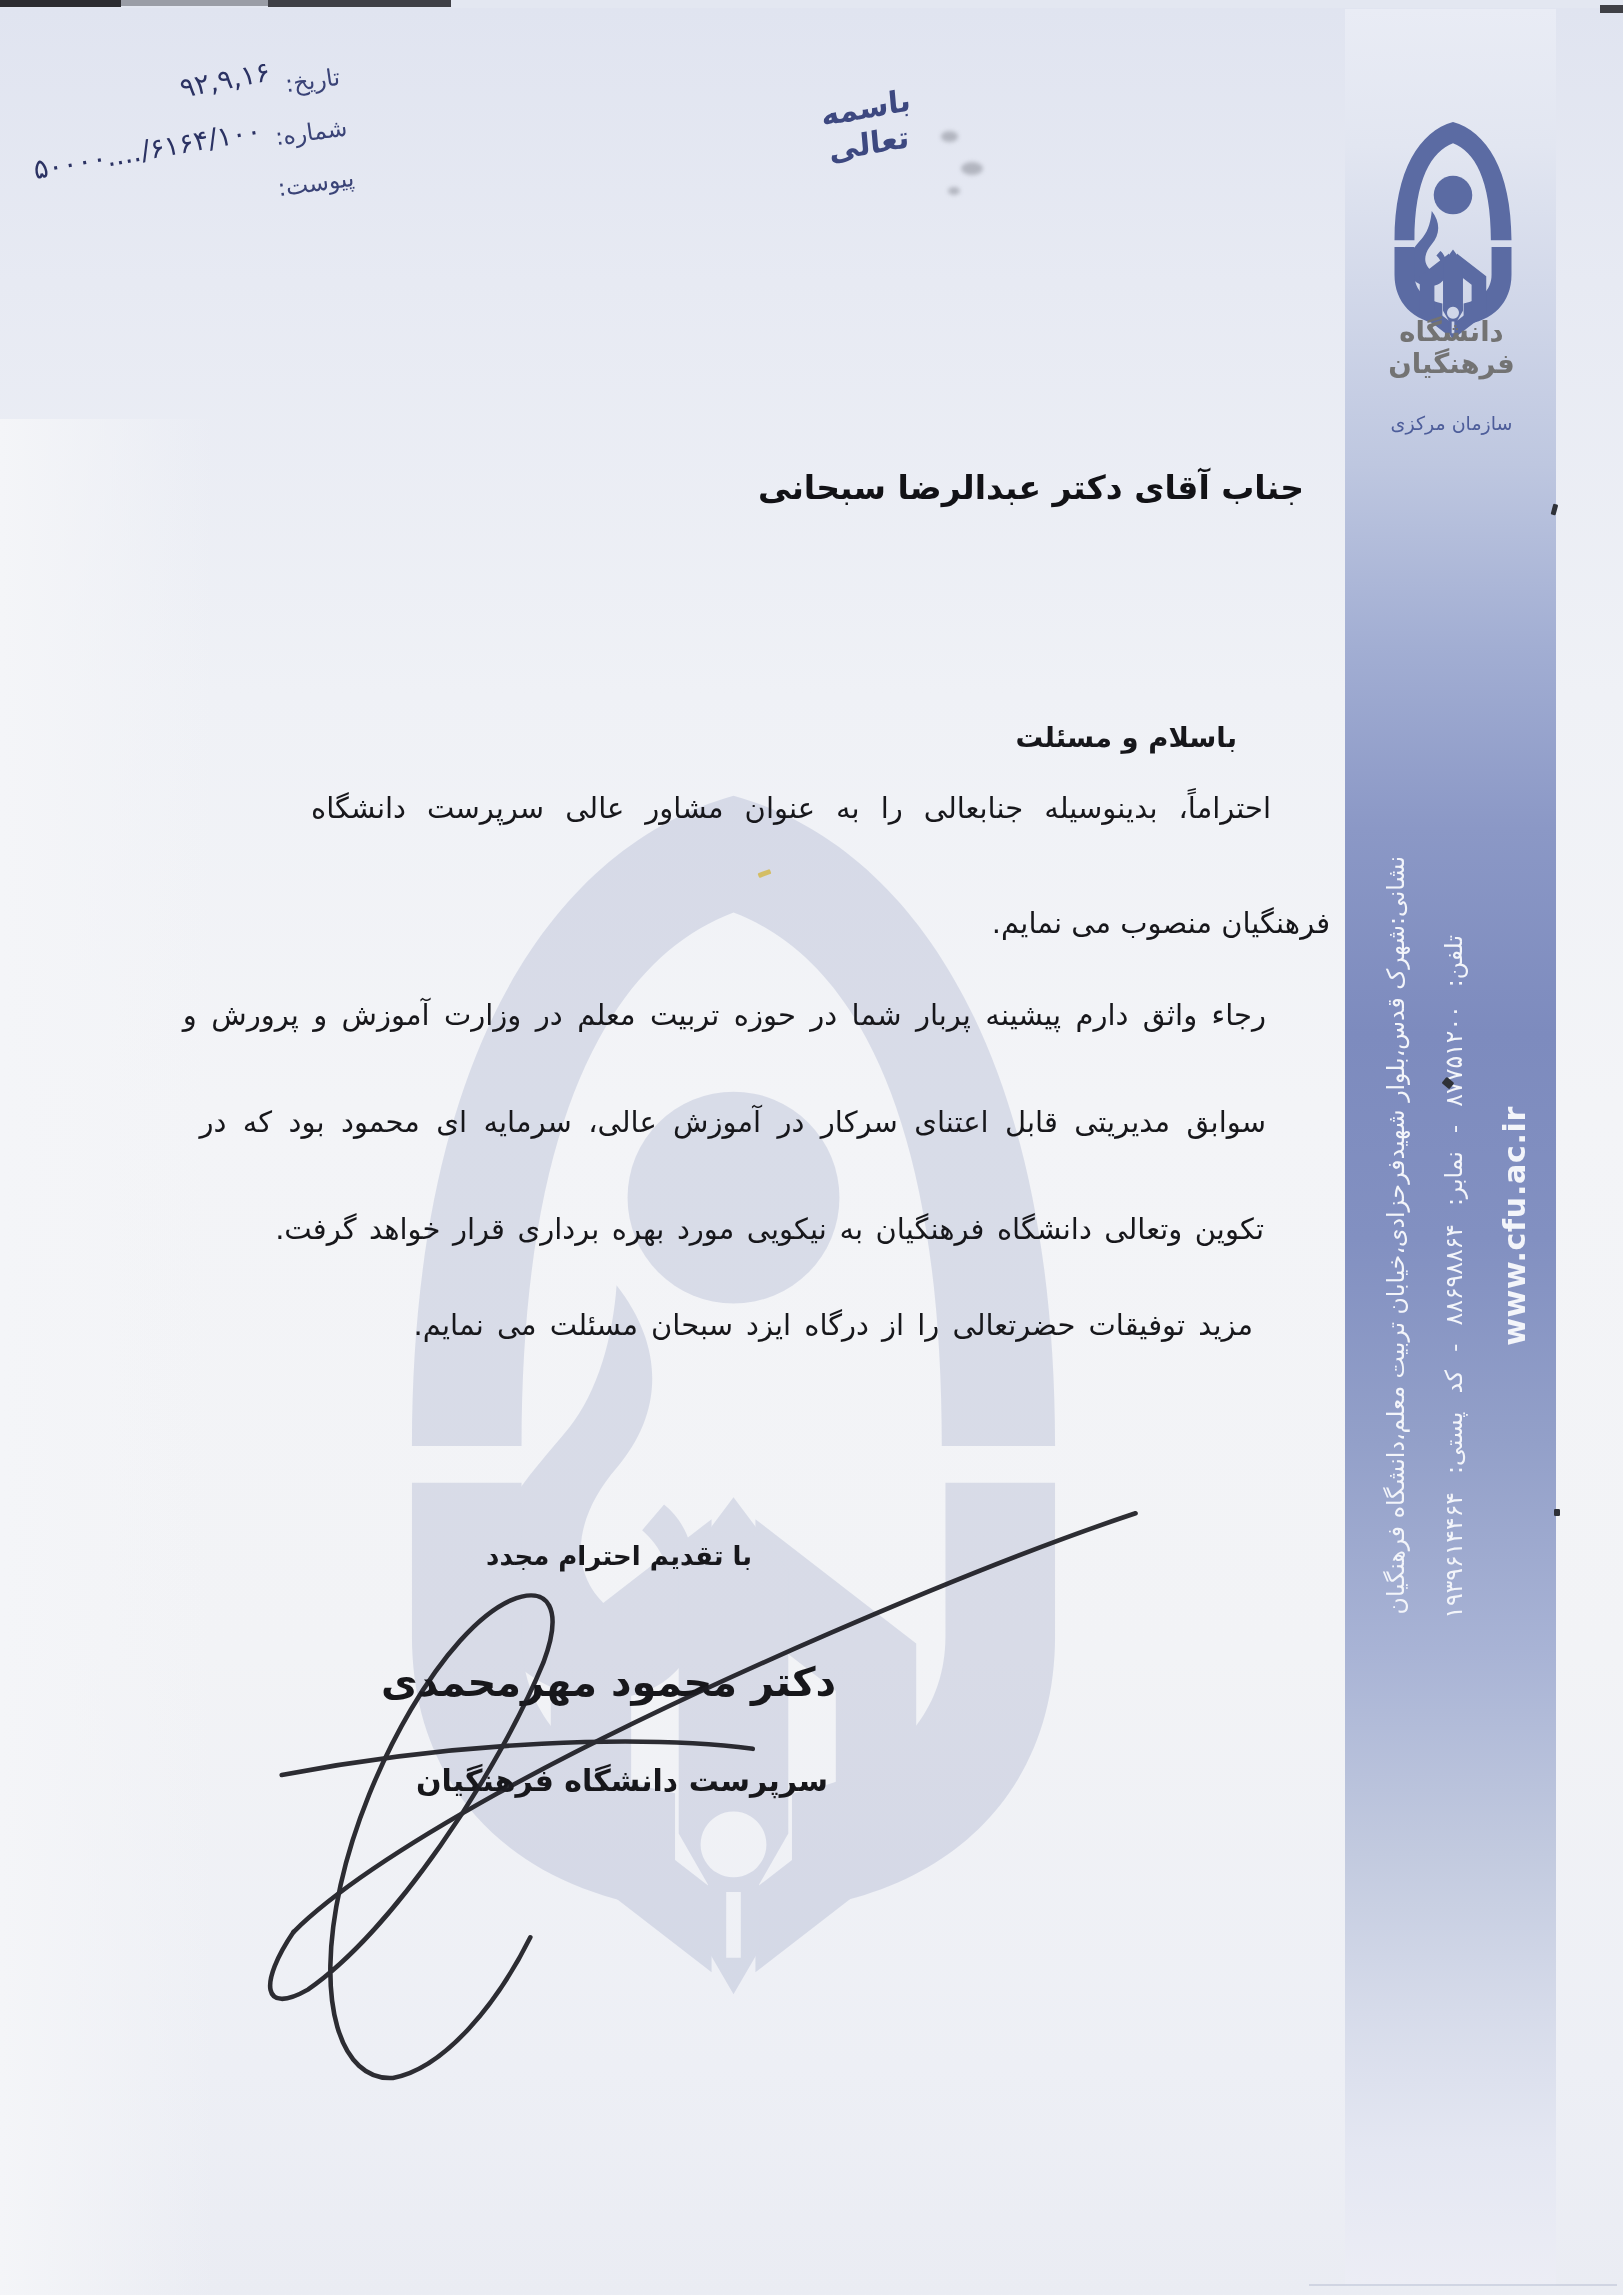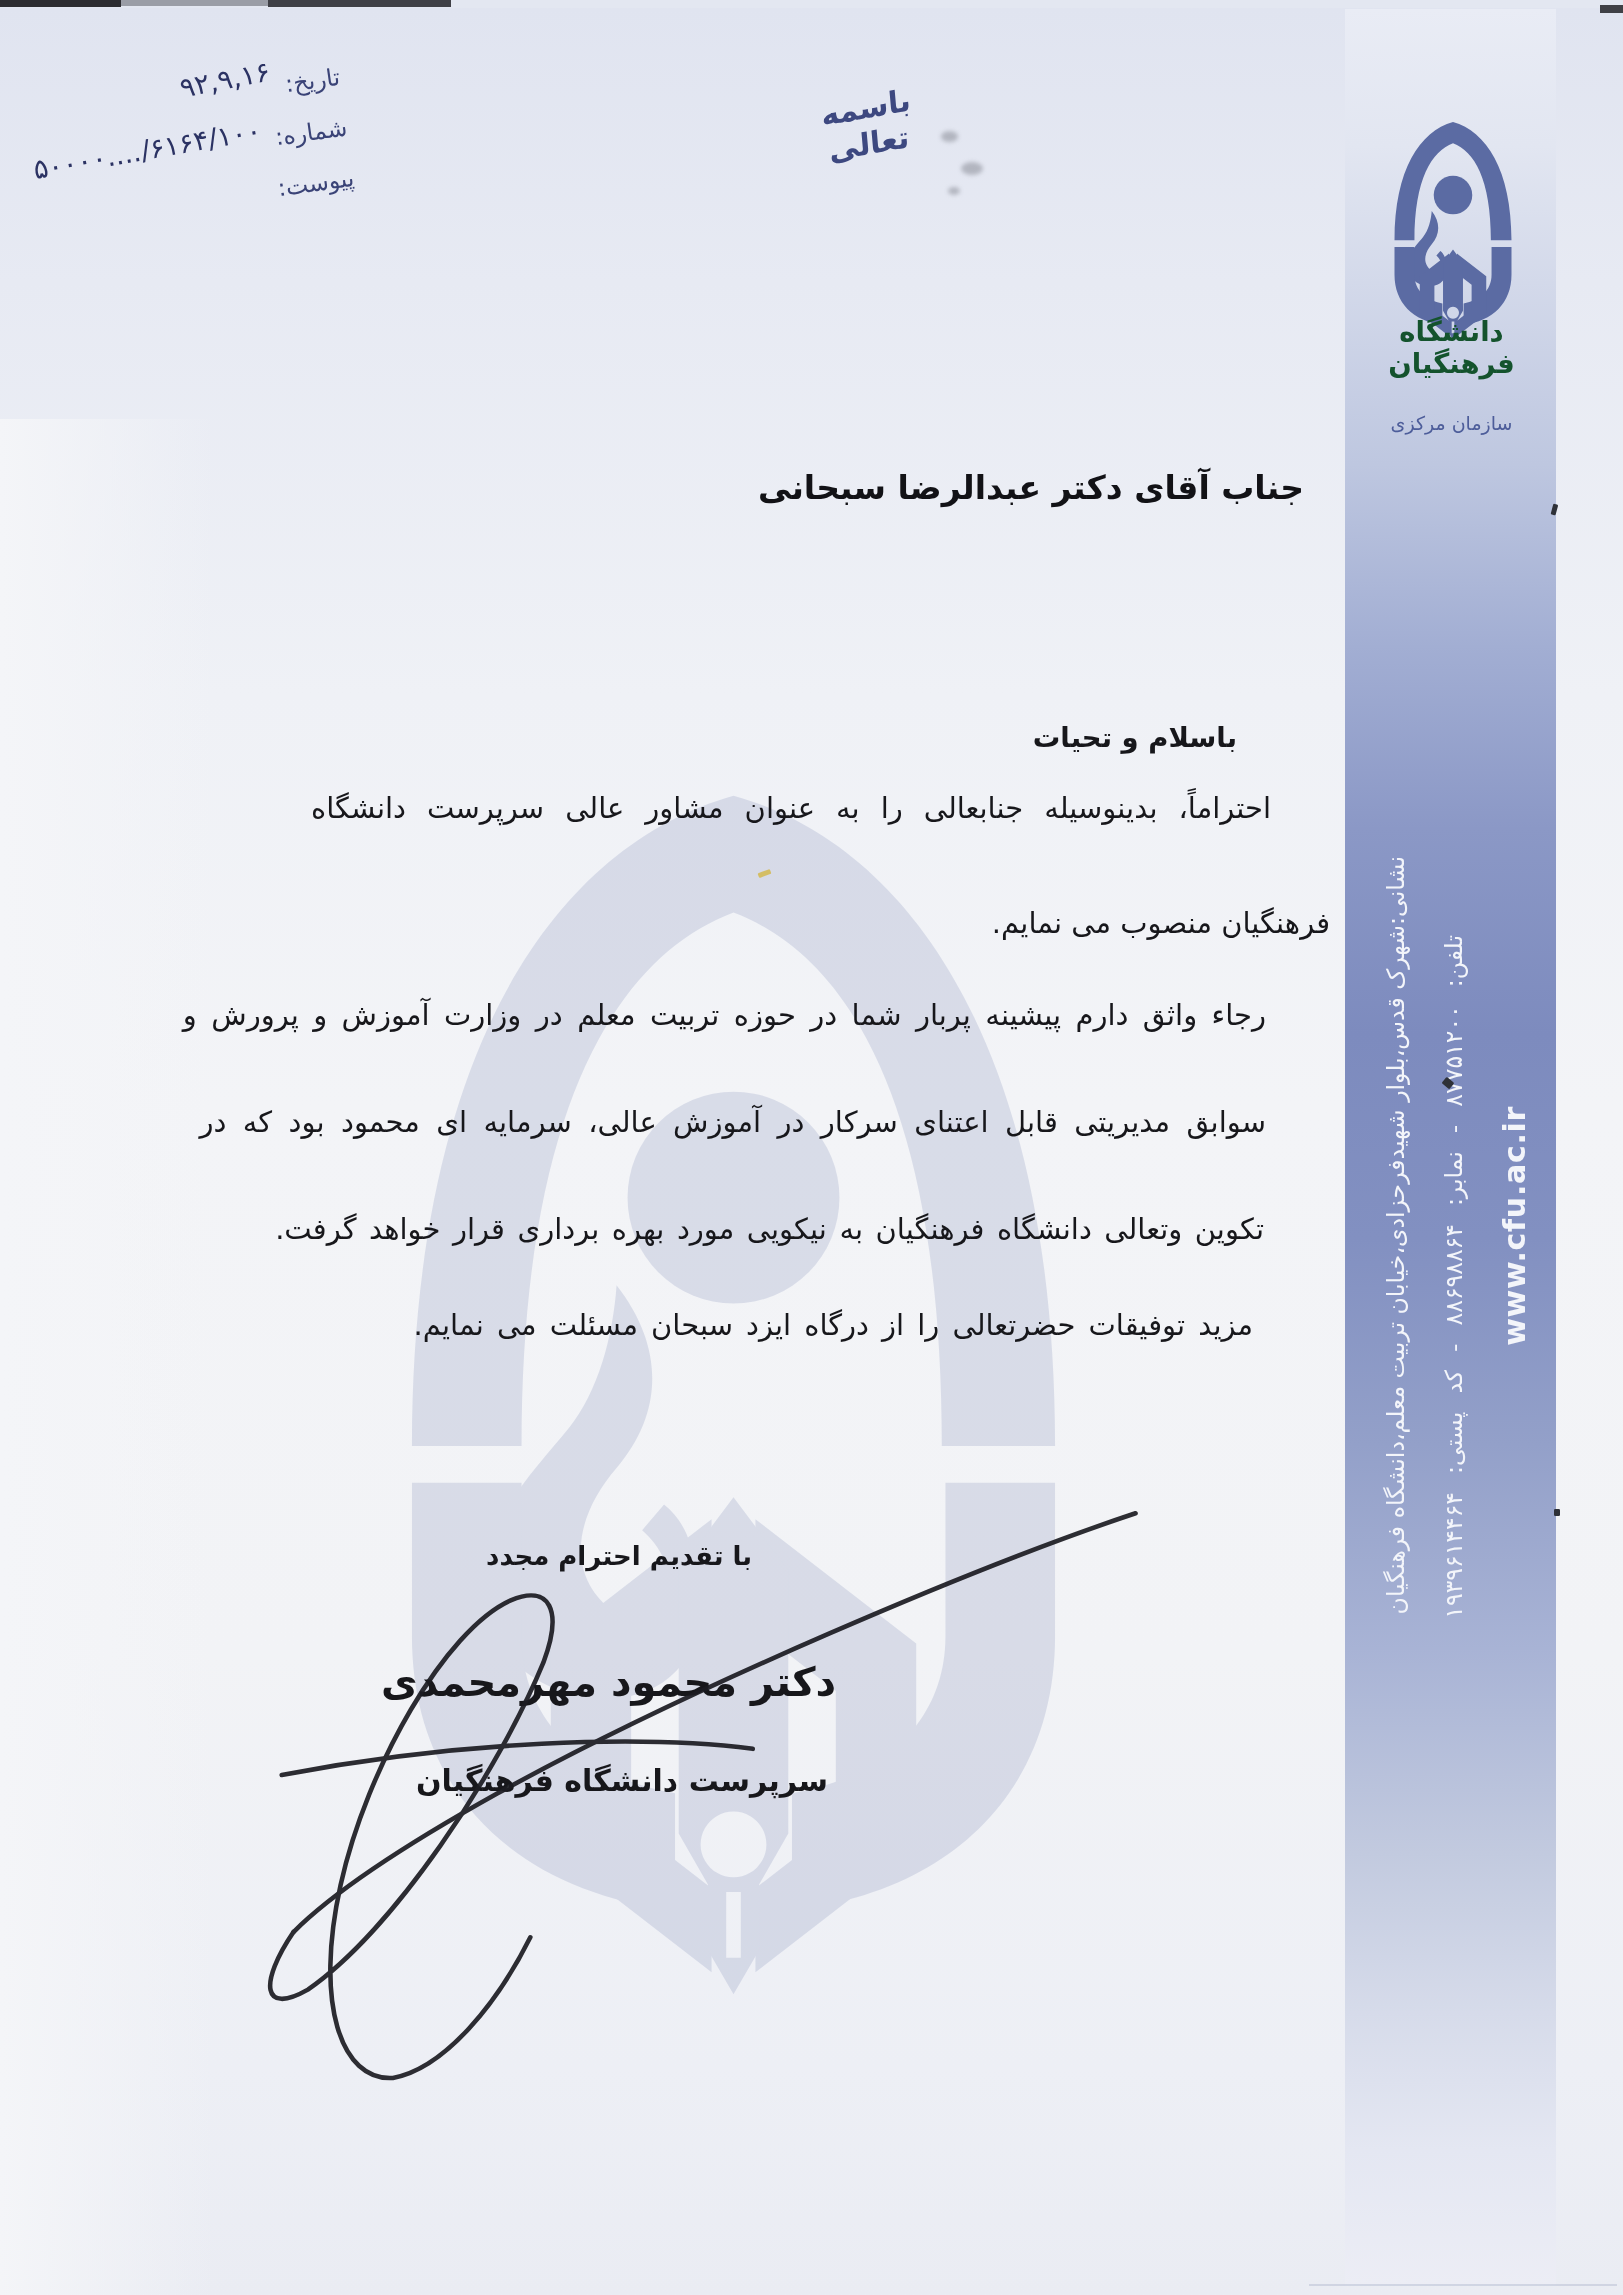--- a/index.html
+++ b/index.html
@@ -36,21 +36,21 @@
     position:absolute;white-space:nowrap;color:#f3f5fa;
     transform:rotate(-90deg);transform-origin:top right;
     direction:rtl;
   }
   .sb-address{right:241px;top:856px;font-size:23.6px;letter-spacing:0.3px;}
   .sb-contact{right:183px;top:935px;font-size:23.6px;letter-spacing:1.3px;word-spacing:10.5px;}
   .sb-web{right:126px;top:1106px;font-size:30px;font-weight:bold;direction:ltr;letter-spacing:0.7px;}
   
   .logo-svg{position:absolute;left:1373px;top:114px;width:160px;height:226px;color:#5b6ba3;}
   .uni-name{position:absolute;left:1347px;top:315px;width:209px;text-align:center;
-    font-size:27.5px;font-weight:bold;color:#14532d;direction:rtl;}
+    font-size:27.5px;font-weight:bold;color:#737373;direction:rtl;}
   .org-name{position:absolute;left:1347px;top:367px;width:209px;text-align:center;
     font-size:19px;color:#4d5d9a;direction:rtl;margin-top:45px;}
   
   .watermark{position:absolute;left:295px;top:751px;width:877px;height:1244px;color:#5b6ba3;opacity:.17;}
   
   .hdr{position:absolute;left:36px;top:84px;width:314px;transform:rotate(-8deg);transform-origin:50% 50%;}
   .hdr-row{display:flex;direction:rtl;align-items:flex-start;margin-bottom:17px;min-height:34px;}
   .hdr-label{font-size:23.6px;color:#3a4377;flex:0 0 auto;margin-left:13px;}
   .hdr-value{font-size:27.5px;color:#2b3263;direction:ltr;unicode-bidi:isolate;letter-spacing:1.3px;}
   .hdr-value.date{transform:rotate(-3deg) translateY(-15.7px);}
@@ -145,21 +145,21 @@
 
   <div class="smudge" style="left:941px;top:131px;width:17px;height:10.5px;"></div>
   <div class="smudge" style="left:961px;top:162px;width:22px;height:13px;"></div>
   <div class="smudge" style="left:948px;top:187px;width:11.8px;height:7.9px;"></div>
   <div class="speck" style="left:1552px;top:504px;width:4.6px;height:10.5px;transform:rotate(15deg);"></div>
   <div class="speck" style="left:1443px;top:1079px;width:9.8px;height:7.9px;transform:rotate(40deg);"></div>
   <div class="speck" style="left:1554px;top:1509px;width:5.9px;height:6.5px;"></div>
   <div class="speck-y" style="left:758px;top:871px;width:13px;height:5.2px;transform:rotate(-20deg);"></div>
 
   <div class="line addressee">جناب آقای دکتر عبدالرضا سبحانی</div>
-  <div class="line salutation">باسلام و تحیات</div>
+  <div class="line salutation">باسلام و مسئلت</div>
 
   <div class="line l-p1a"><span>احتراماً، بدینوسیله جنابعالی را به عنوان</span> <span class="b">مشاور عالی سرپرست دانشگاه</span></div>
   <div class="line l-p2a">رجاء واثق دارم پیشینه پربار شما در حوزه تربیت معلم در وزارت آموزش و پرورش و</div>
 
   <div class="line l-p1b"><span class="b">فرهنگیان</span> <span>منصوب می نمایم.</span></div>
   <div class="line l-p2b">سوابق مدیریتی قابل اعتنای سرکار در آموزش عالی، سرمایه ای محمود بود که در</div>
   <div class="line l-p2c">تکوین وتعالی دانشگاه فرهنگیان به نیکویی مورد بهره برداری قرار خواهد گرفت.</div>
   <div class="line l-p3">مزید توفیقات حضرتعالی را از درگاه ایزد سبحان مسئلت می نمایم.</div>
 
   <div class="line closing">با تقدیم احترام مجدد</div>

